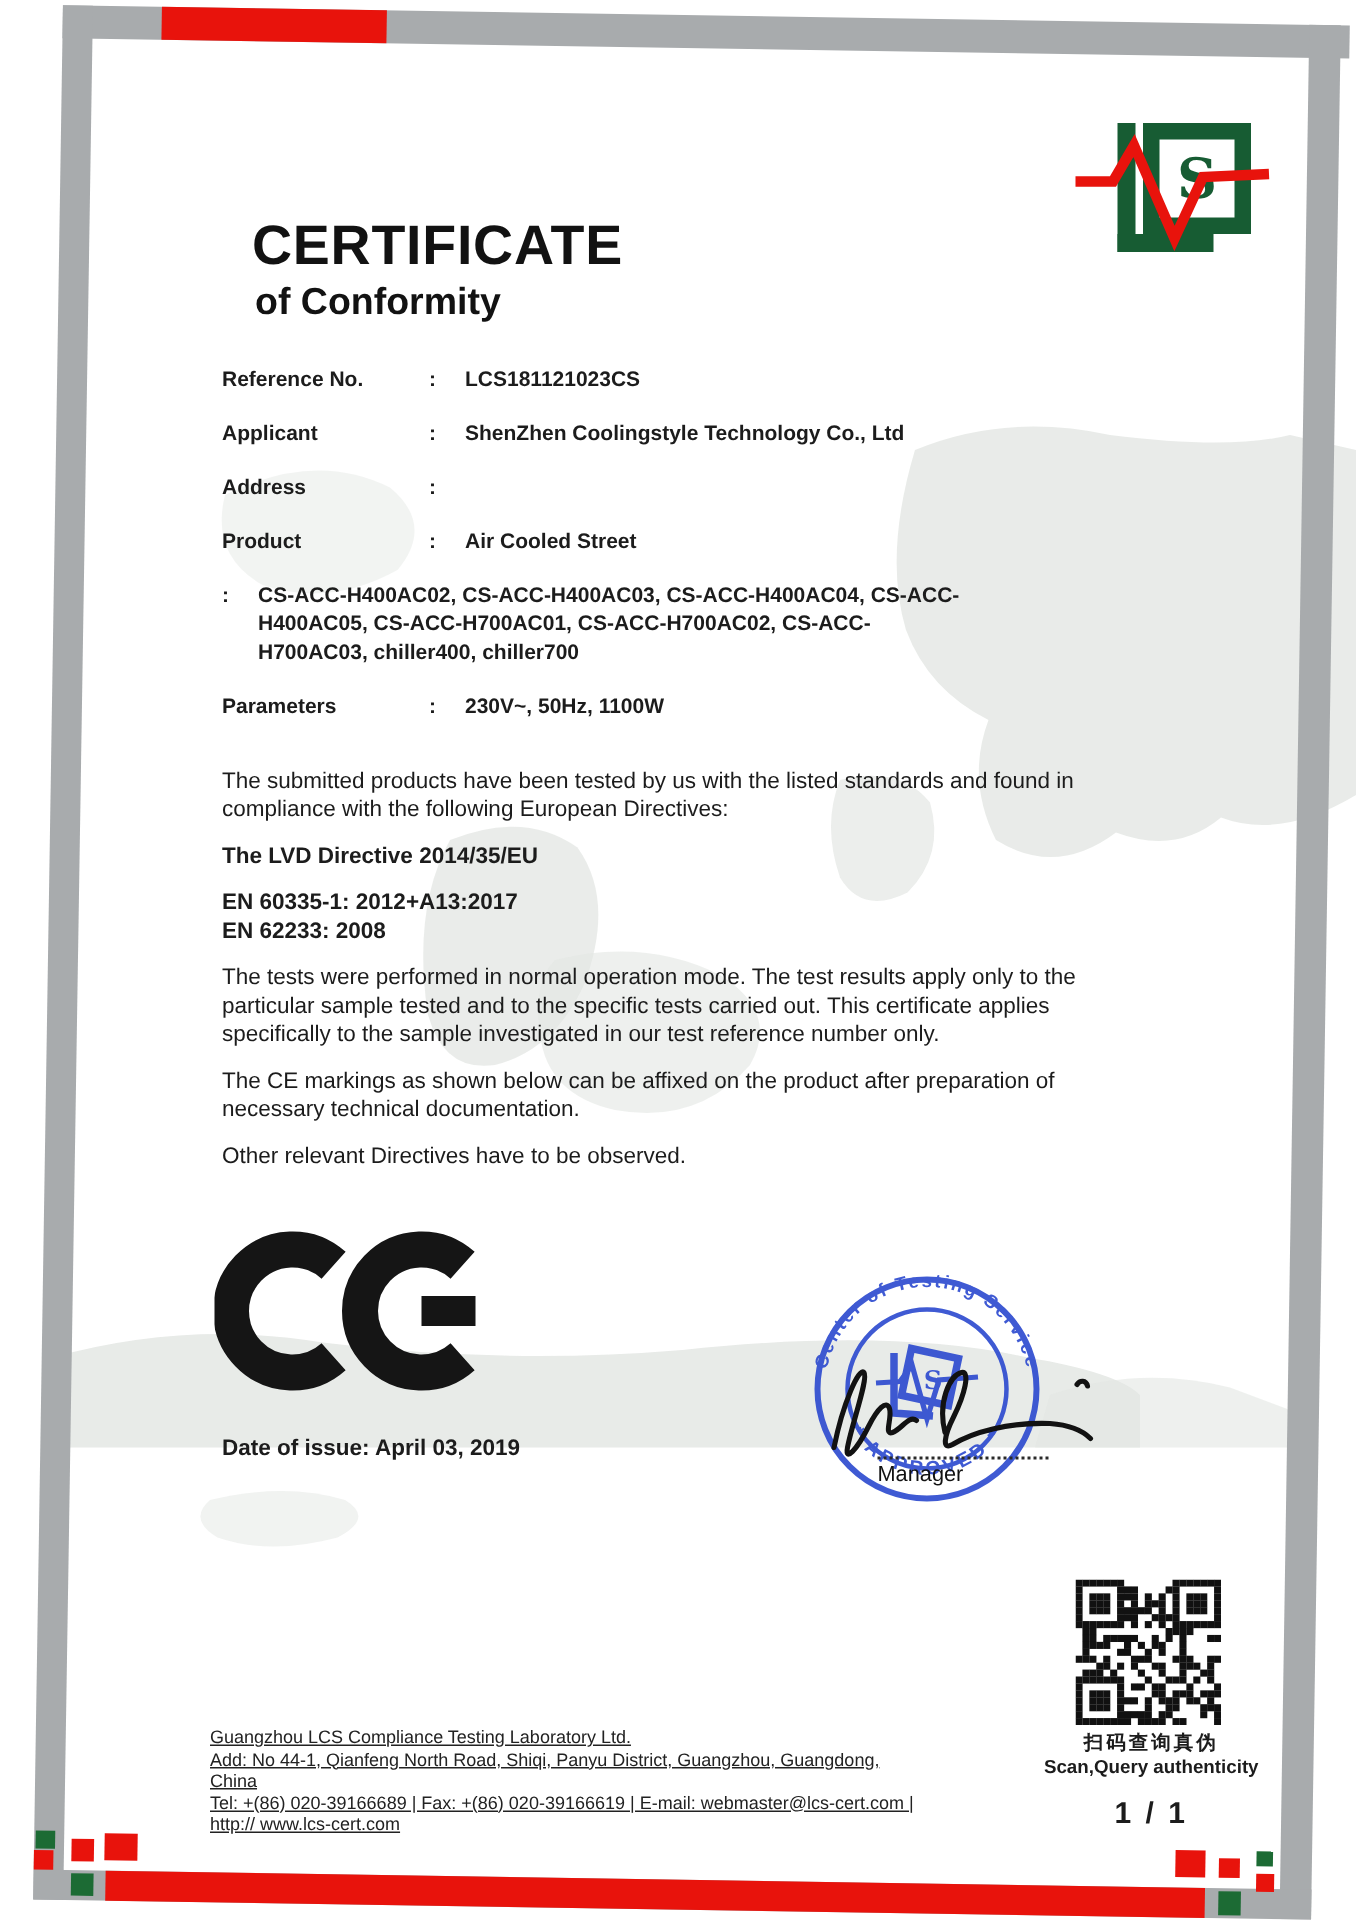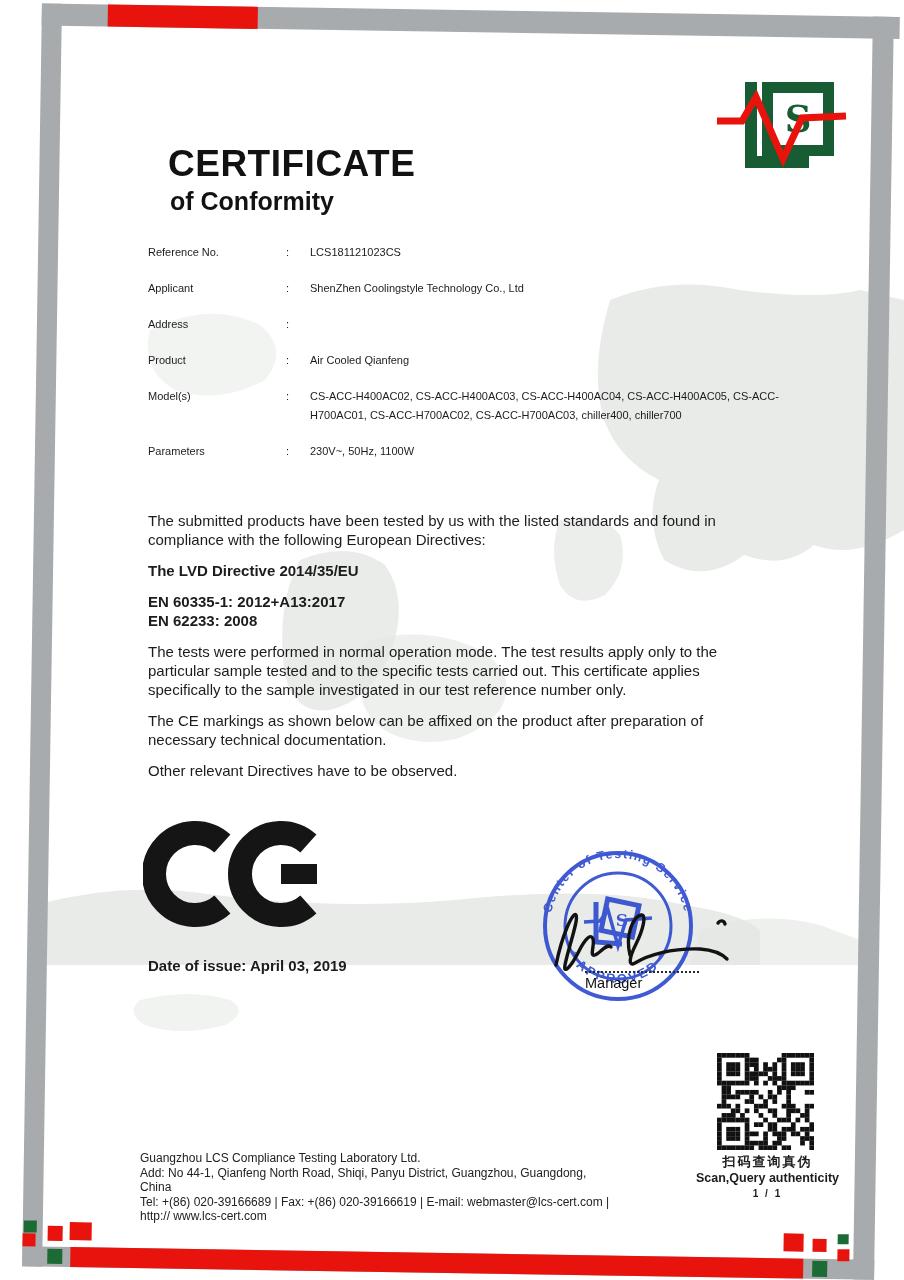--- a/index.html
+++ b/index.html
@@ -23,47 +23,47 @@
   
   #map { left:0; top:0; z-index:1; opacity:.55; }
 
   
   #content { position:absolute; inset:0; z-index:3; }
 
   .title { left:168px; top:143px; font-size:37px; font-weight:bold; letter-spacing:.5px; color:#121212; }
   .subtitle { left:170px; top:187px; font-size:25px; font-weight:bold; color:#121212; }
 
   #fields { left:148px; top:243px; width:640px; }
-  .frow { display:flex; margin-bottom:17px; font-size:11px; font-weight:normal; line-height:19px; }
+  .frow { display:flex; margin-bottom:17px; font-size:14px; font-weight:bold; line-height:19px; }
   .frow .lab { width:138px; flex:none; }
   .frow .col { width:24px; flex:none; }
   .frow .val { width:480px; }
   .frow.params { margin-top:7px; }
 
   #bodytext { left:148px; top:511px; width:600px; font-size:15px; line-height:19px; }
   #bodytext p { margin-bottom:12px; }
   #bodytext p.b { font-weight:bold; }
   #bodytext p.std { margin-bottom:0; font-weight:bold; }
   #bodytext p.std-last { font-weight:bold; margin-bottom:12px; }
 
   .date-issue { left:148px; top:957px; font-size:15px; font-weight:bold; }
 
   
   #stamp { left:538px; top:846px; opacity:.9; }
   #signature { left:548px; top:903px; }
   .sig-line { left:585px; top:971px; width:114px; border-bottom:2px dotted #2a2a2a; height:0; }
   .sig-title { left:585px; top:975px; width:114px; font-size:14.5px; color:#111; }
 
   
-  .foot { font-size:12px; line-height:14.5px; color:#222; }
+  .foot { font-size:12px; line-height:14.5px; color:#222;text-decoration:underline; }
   #foot-left { left:140px; top:1151px; width:480px; }
   #foot-right { left:665px; top:1153px; width:205px; text-align:center; font-weight:bold; }
   #foot-right .zh { font-size:13px; letter-spacing:2px; }
   #foot-right .en { font-size:12.5px; }
-  #foot-right .pg { font-size:10px; margin-top:3px; letter-spacing:2px; }
+  #foot-right .pg { font-size:20px; margin-top:13px; letter-spacing:2px; }
   #qr { left:717px; top:1053px; }
 </style>
 </head>
 <body>
 
 <svg id="map" class="abs" width="904" height="1280" viewBox="0 0 904 1280">
   <g fill="#ccd2cc">
     <path d="M610,300 q60,-25 130,-10 q80,10 120,0 l44,10 l0,230 q-50,30 -90,15 q-30,25 -70,10 q-40,30 -80,5 q-20,-40 -5,-80 q-40,-20 -55,-60 q-15,-50 6,-120 z" opacity=".8"></path>
     <path d="M560,520 q40,-10 60,15 q10,35 -15,60 q-30,15 -45,-10 q-12,-35 0,-65 z" opacity=".7"></path>
     <path d="M300,560 q50,-20 85,5 q25,35 5,90 q-20,45 -60,55 q-35,5 -45,-35 q-10,-70 15,-115 z" opacity=".75"></path>
@@ -120,24 +120,23 @@
       <span class="col">:</span>
       <span class="val">ShenZhen Coolingstyle Technology Co., Ltd</span>
     </div>
     <div class="frow">
       <span class="lab">Address</span>
       <span class="col">:</span>
     </div>
     <div class="frow">
       <span class="lab">Product</span>
       <span class="col">:</span>
-      <span class="val">Air Cooled Qianfeng</span>
+      <span class="val">Air Cooled Street</span>
     </div>
     <div class="frow">
-      <span class="lab">Model(s)</span>
       <span class="col">:</span>
       <span class="val">CS-ACC-H400AC02, CS-ACC-H400AC03, CS-ACC-H400AC04, CS-ACC-H400AC05, CS-ACC-H700AC01, CS-ACC-H700AC02, CS-ACC-H700AC03, chiller400, chiller700</span>
     </div>
     <div class="frow params">
       <span class="lab">Parameters</span>
       <span class="col">:</span>
       <span class="val">230V~, 50Hz, 1100W</span>
     </div>
   </div>
 

